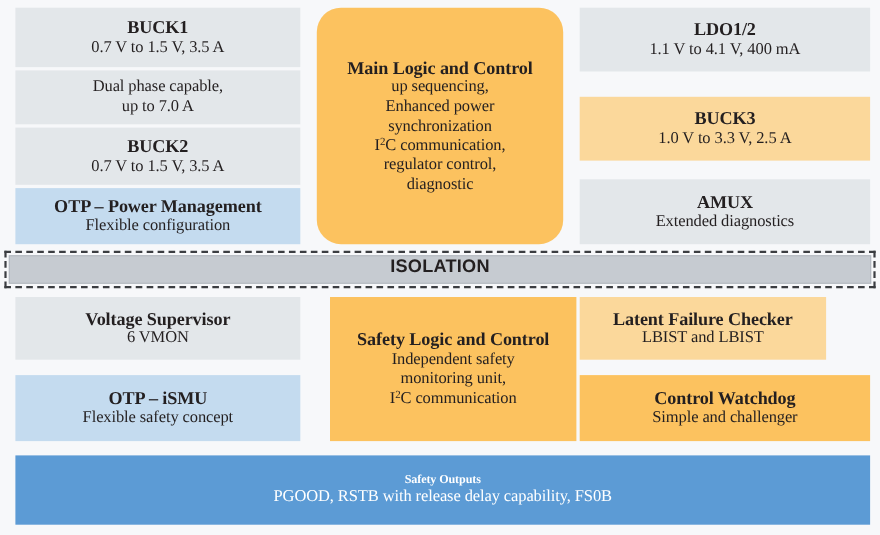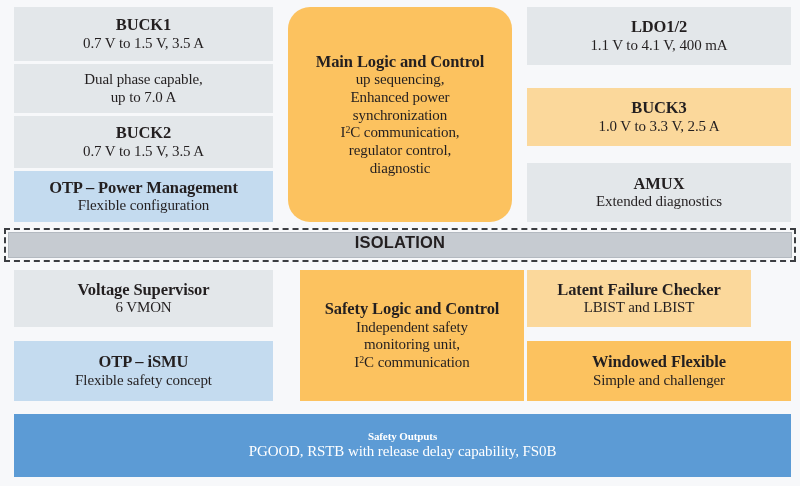--- a/index.html
+++ b/index.html
@@ -186,21 +186,21 @@
   </div>
 
   <div class="block fill-orange-l" id="blk-latent" style="left:527px; top:270px; width:224px; height:57px;">
     <div class="title">Latent Failure Checker</div>
     <div class="desc">
       <span class="ln">LBIST and LBIST</span>
     </div>
   </div>
 
   <div class="block fill-orange" id="blk-watchdog" style="left:527px; top:341px; width:264px; height:60px;">
-    <div class="title">Windowed Flexible</div>
+    <div class="title">Control Watchdog</div>
     <div class="desc">
       <span class="ln">Simple and challenger</span>
     </div>
   </div>
 
   <div class="block fill-bluemid" id="safety-outputs" style="left:14px; top:414px; width:777px; height:63px;">
     <div class="title">Safety Outputs</div>
     <div class="desc">
       <span class="ln">PGOOD, RSTB with release delay capability, FS0B</span>
     </div>

